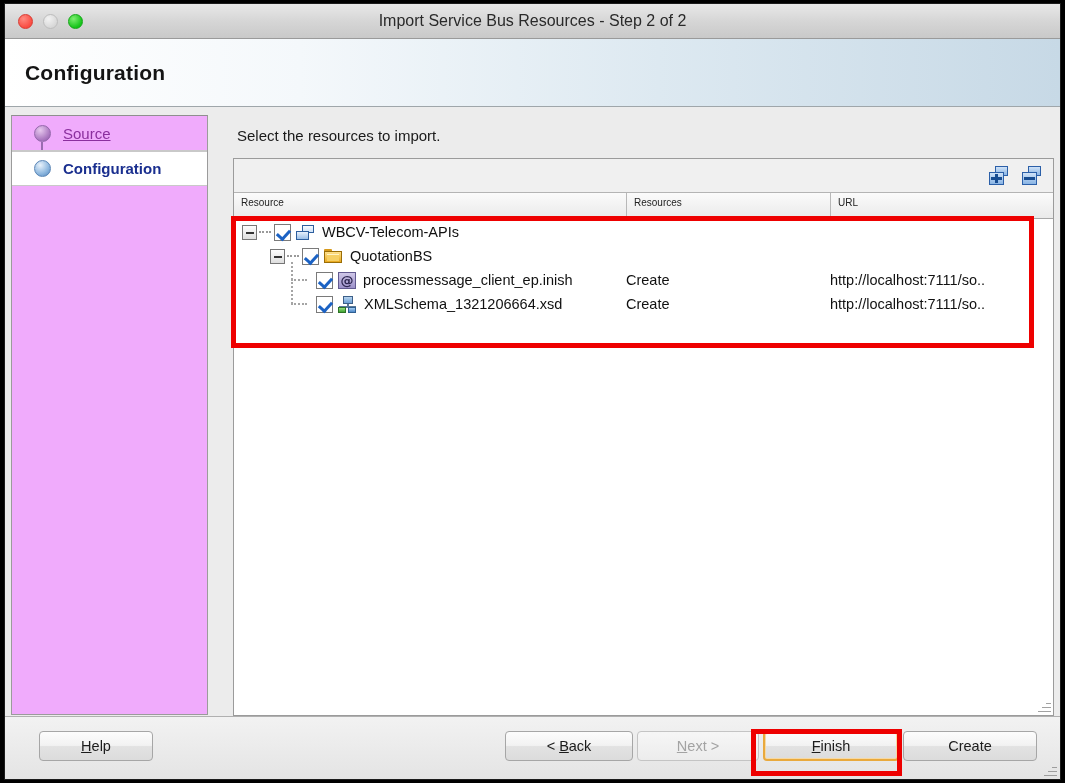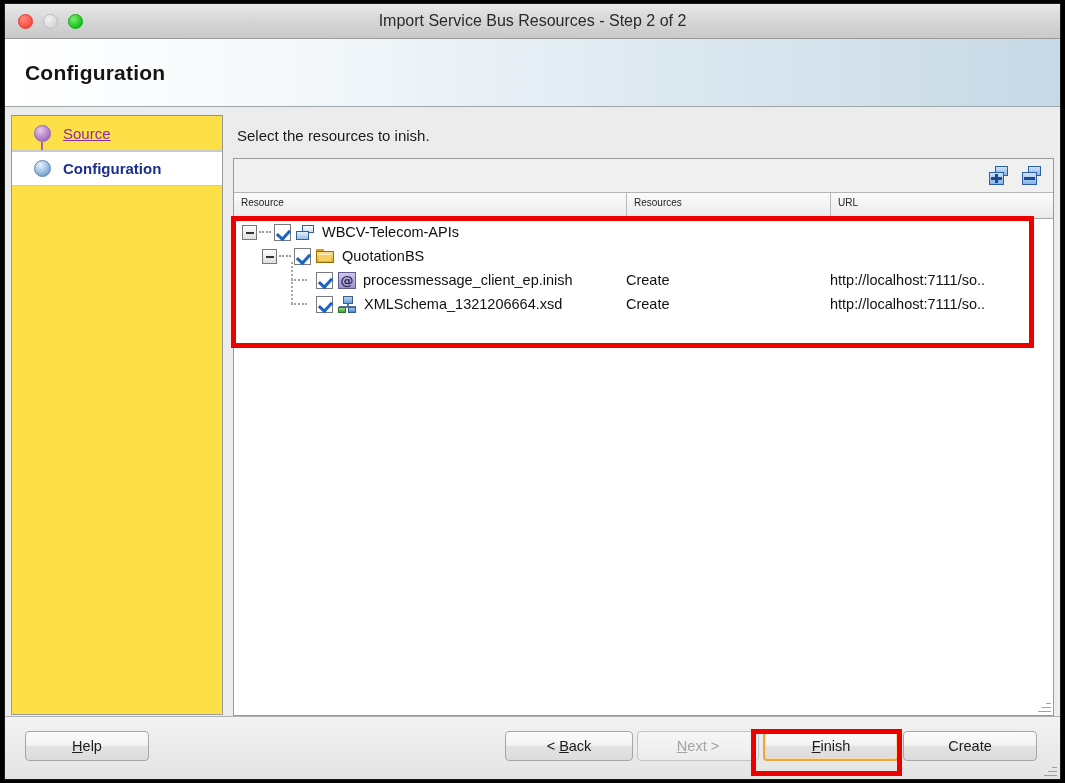--- a/index.html
+++ b/index.html
@@ -68,22 +68,22 @@
   #body {
     position: relative;
     height: 609px;
     background: #ececec;
   }
 
   
   #sidebar {
     position: absolute;
     left: 6px; top: 8px;
-    width: 212px; height: 600px;
-    background: #fde047;
+    width: 197px; height: 600px;
+    background: #f0abfc;
     border: 1px solid #9b9b9b;
     border-top-color: #8f8f8f;
   }
   .nav-item {
     position: relative;
     height: 35px;
     display: flex;
     align-items: center;
     padding-left: 22px;
     border-bottom: 1px solid #c9c9c9;
@@ -365,21 +365,21 @@
     font-family: "Liberation Sans", sans-serif;
   }
   .btn.disabled { color: #a3a3a3; border-color: #c4c4c4;
     background: linear-gradient(to bottom, #f6f6f6, #ececec); cursor: default; }
   .btn.focused {
     border: 2px solid #e9a93c;
     box-shadow: 0 0 0 1px #f6d9a4 inset;
   }
   .mn { text-decoration: underline; }
 
-  #btn-help   { left: 20px;  width: 124px; text-align: right; }
+  #btn-help   { left: 34px;  width: 114px; text-align: right; }
   #btn-back   { left: 500px; width: 128px; }
   #btn-next   { left: 632px; width: 122px; }
   #btn-finish { left: 758px; width: 136px; }
   #btn-cancel { left: 898px; width: 134px; }
 
   
   #win-grip { position: absolute; right: 3px; bottom: 2px; width: 14px; height: 14px; }
   #win-grip i { position: absolute; right: 0; background: #9d9d9d; height: 1.5px; }
 
   
@@ -419,21 +419,21 @@
       </div>
 
       <div class="nav-item selected">
         <span class="nav-bullet current"></span>
         <span class="nav-label current">Configuration</span>
       </div>
     </div>
 
     <div id="content">
 
-      <div id="instruction">Select the resources to inish.</div>
+      <div id="instruction">Select the resources to import.</div>
 
       <div id="table-panel">
 
         <div id="toolbar">
           <div id="toolbar-icons">
             <div class="tb-icon plus">
               <span class="sq back"></span>
               <span class="sq front"></span>
               <span class="sign-h"></span>
               <span class="sign-v"></span>
@@ -463,21 +463,21 @@
               <span class="cbox"></span>
               <span class="ticon ic-app">
                 <span class="b1"></span>
                   <span class="b2"></span>
               </span>
               <span>WBCV-Telecom-APIs</span>
             </div>
           </div>
 
           <div class="trow">
-            <div class="cell-res" style="left:28px;text-align:center;">
+            <div class="cell-res" style="left:36px;text-align:center;">
               <span class="toggle"></span>
               <span class="dots"></span>
               <span class="cbox"></span>
               <span class="ticon ic-folder">
                 <span class="tab"></span>
                   <span class="main"></span>
                   <span class="inner"></span>
               </span>
               <span>QuotationBS</span>
             </div>

